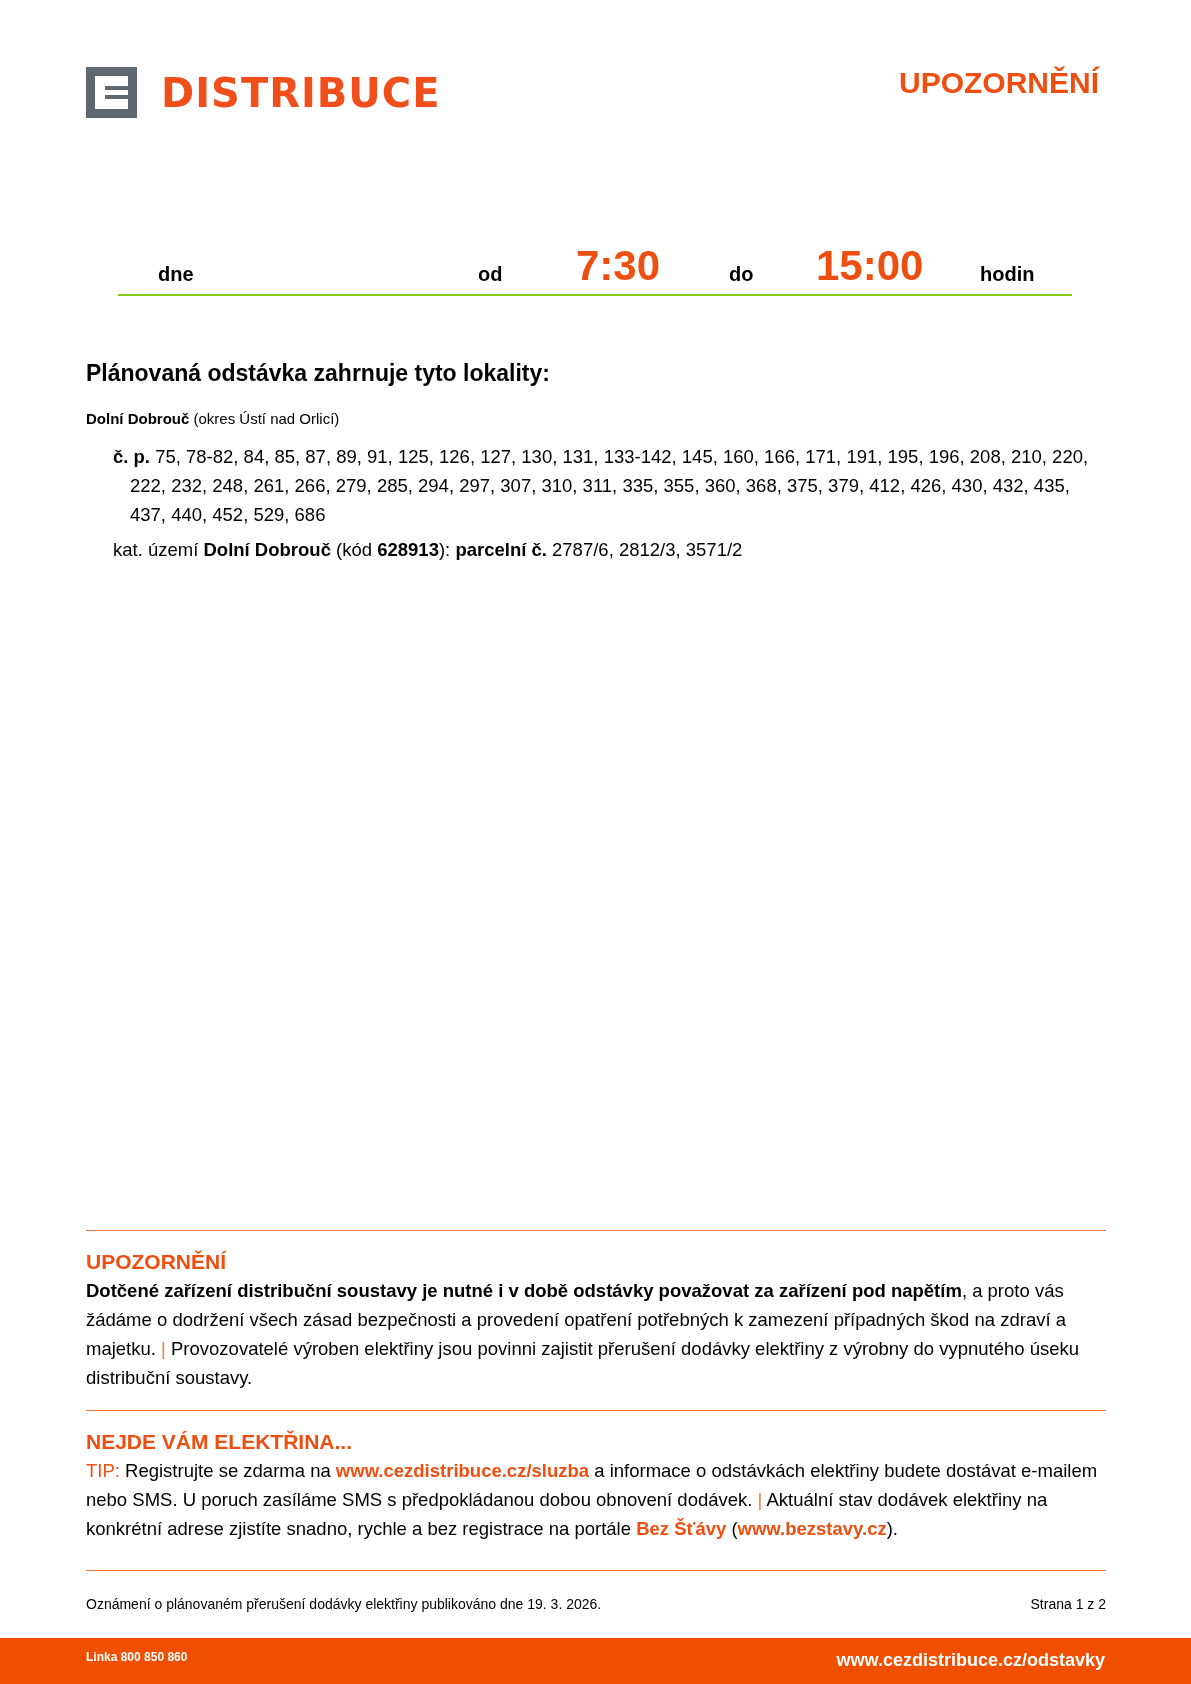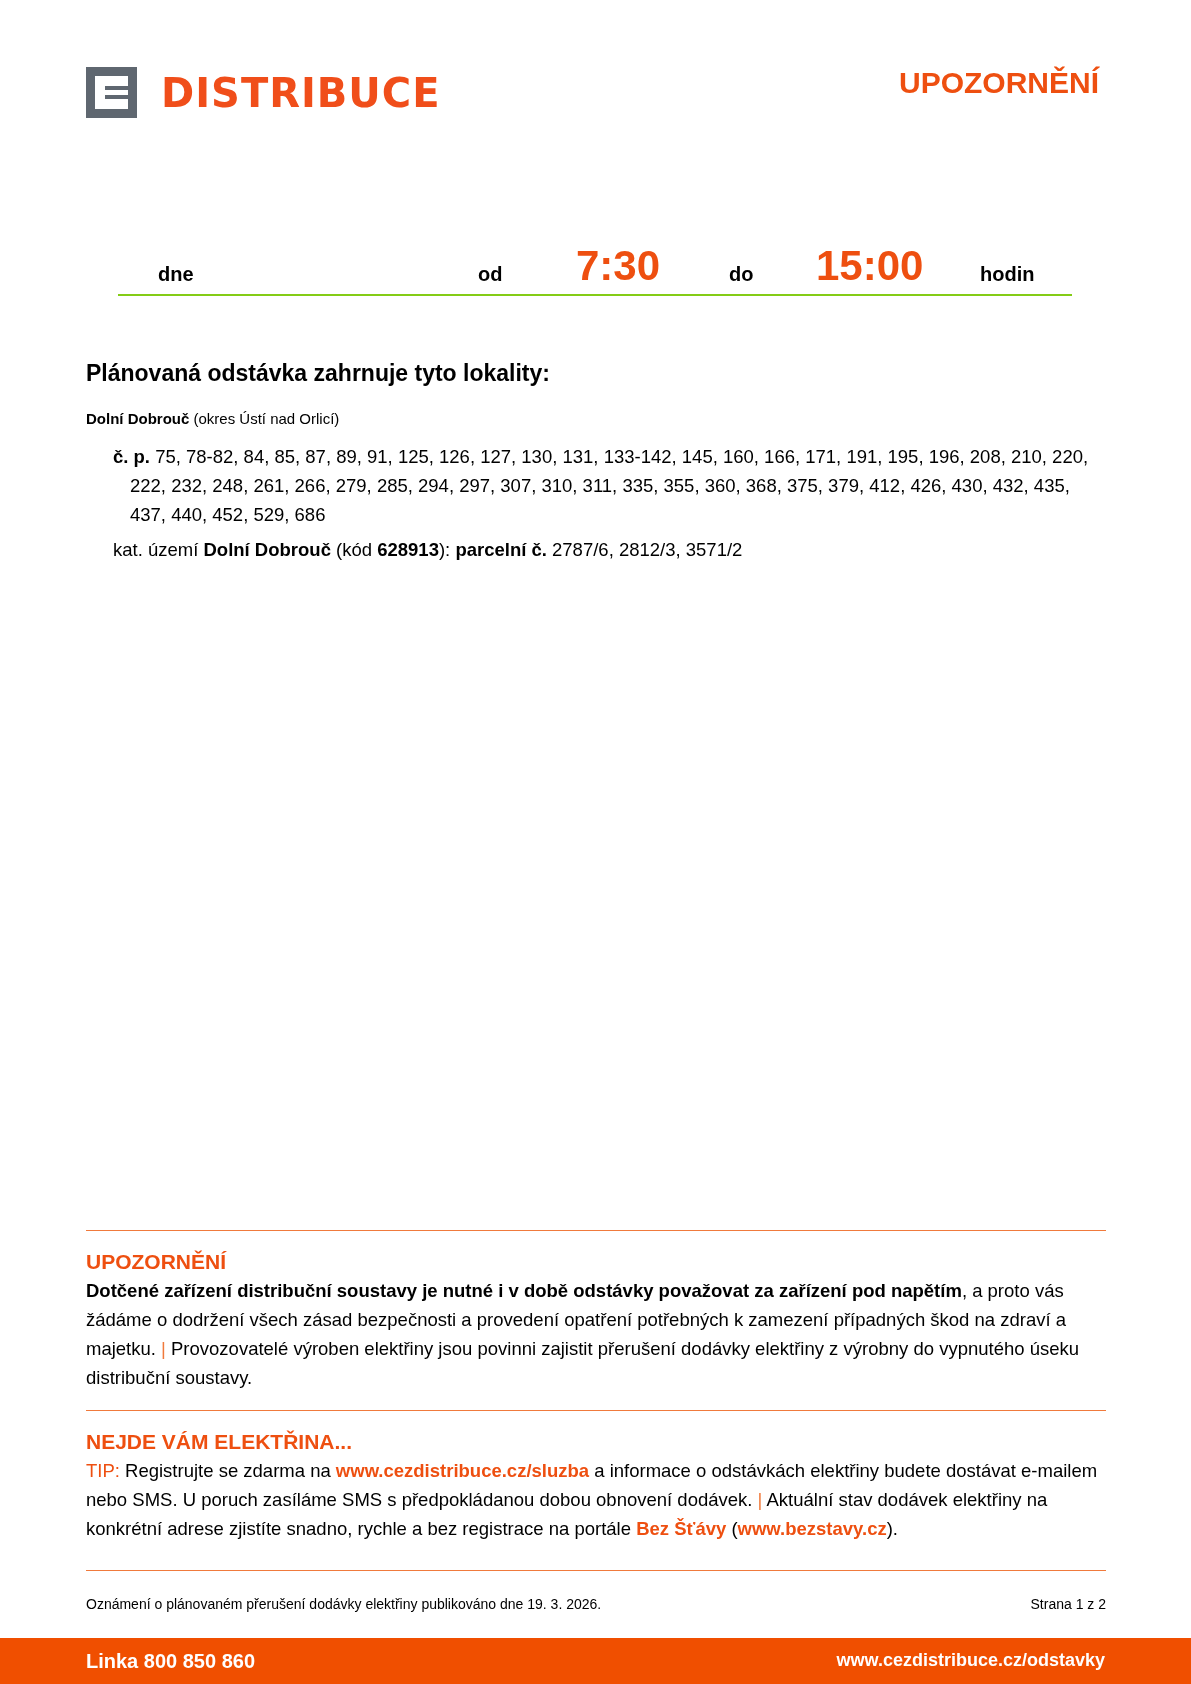--- a/index.html
+++ b/index.html
@@ -34,21 +34,21 @@
     .notice { position: absolute; left: 86px; width: 1025px; font-size: 18.5px; line-height: 29px; }
     .notice-heading { font-size: 21px; font-weight: bold; color: #ee4f10; line-height: 28px; }
     .orange { color: #ee4f10; }
     .orange-b { color: #ee4f10; font-weight: bold; }
     .sep { color: #f07a3c; }
 
     .pub { position: absolute; left: 86px; top: 1596px; font-size: 14px; }
     .pagenum { position: absolute; right: 85px; top: 1596px; font-size: 14px; }
 
     .footer-bar { position: absolute; left: 0; top: 1638px; width: 1191px; height: 46px; background: #f04f00; }
-    .footer-left { position: absolute; left: 86px; top: 12px; font-size: 20px; font-weight: bold; color: #fff; }
+    .footer-left { position: absolute; left: 86px; top: 12px; font-size: 12px; font-weight: bold; color: #fff; }
     .footer-right { position: absolute; right: 86px; top: 12px; font-size: 18px; font-weight: bold; color: #fff; }
   </style>
 </head>
 <body>
 
 <div class="logo">
   <div class="logo-mark">
     <svg width="51" height="51" viewBox="0 0 51 51">
       <rect x="0" y="0" width="51" height="51" fill="#5f6770"></rect>
       <path d="M9 9 H42 V19 H19 V32 H42 V42 H9 Z" fill="#ffffff"></path>

